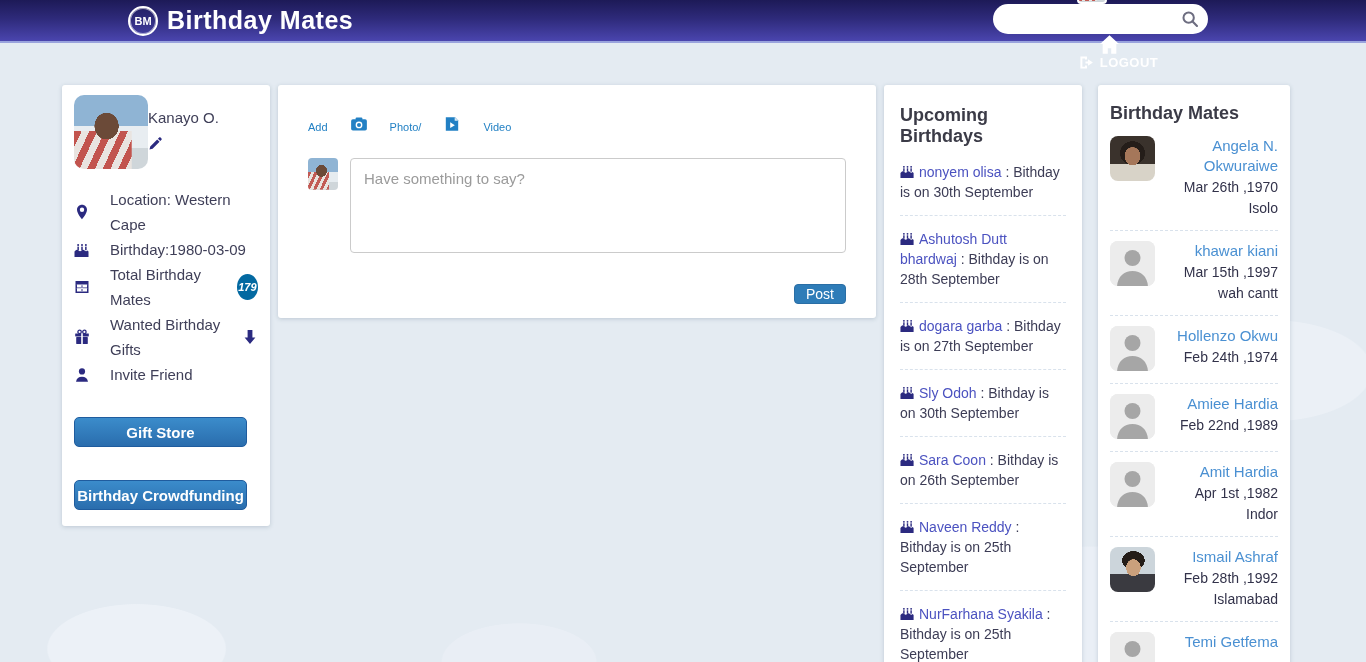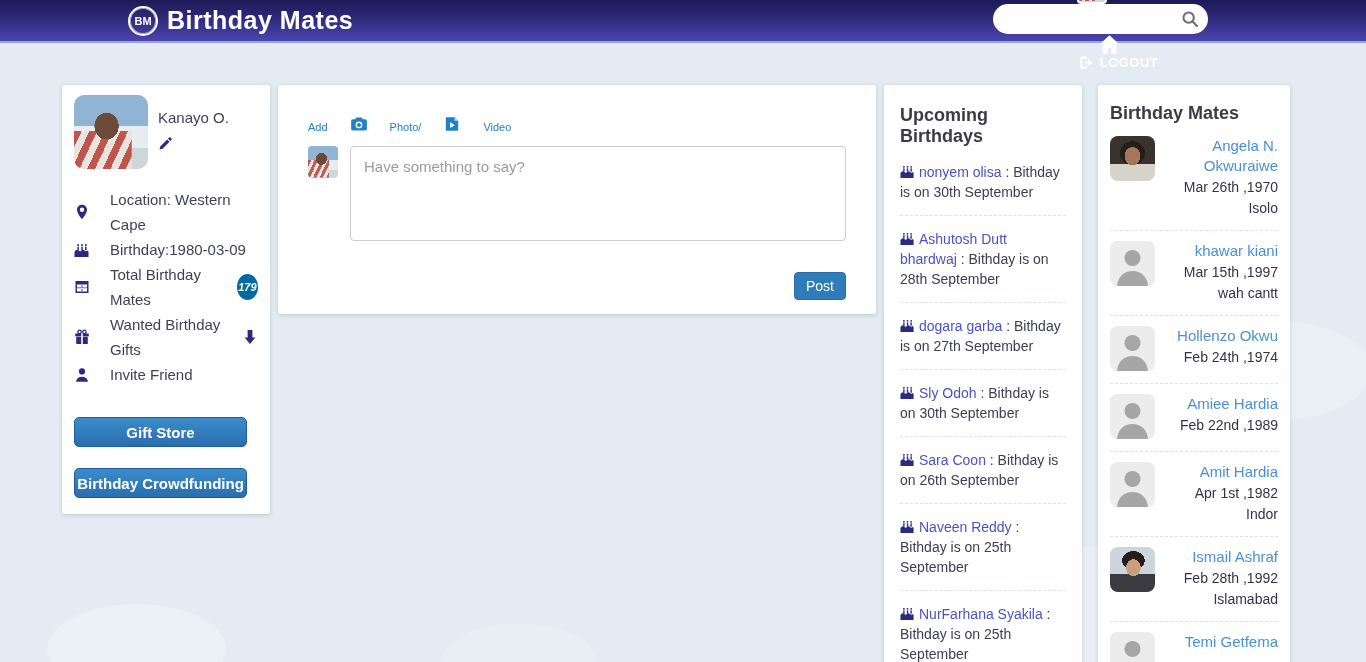--- a/index.html
+++ b/index.html
@@ -41,62 +41,62 @@
   .logout { display:flex; align-items:center; gap:6px; margin-left:36px; color:#fff;
             font-size:13px; font-weight:bold; letter-spacing:.5px; cursor:pointer; }
   .logout svg { width:15px; height:15px; }
 
   
   .layout { position:relative; z-index:1; display:flex; align-items:flex-start; padding:42px 0 0 62px; }
   .card { background:#fff; border-radius:3px; box-shadow:0 1px 4px rgba(106,126,150,.32); }
 
   
   .profile-card { width:208px; min-height:340px; padding:10px 12px 16px; }
-  .profile-top { display:flex; gap:10px; }
+  .profile-top { display:flex; }
   .profile-photo { width:74px; height:74px; border-radius:10px; flex:none;
     background:
       radial-gradient(20px 22px at 44% 42%, #6b4a38 60%, transparent 61%),
       repeating-linear-gradient(115deg,#c2544e 0 7px,#e9e4e0 7px 14px),
       linear-gradient(180deg,#8fb4d4 0 42%, #e8edf1 42% 72%, #cfd6da 72%);
     background-size:100% 100%, 78% 52%, 100% 100%;
     background-position:0 0, 0 100%, 0 0; background-repeat:no-repeat; }
   .profile-name { font-size:15px; color:#3f3f58; padding-top:14px; }
   .edit-icon { width:15px; height:15px; color:#2b2a80; margin-top:10px; cursor:pointer; }
   .profile-rows { margin-top:18px; color:#3f3f58; font-size:15px; }
   .prow { display:flex; align-items:center; gap:20px; line-height:25px; }
   .prow svg { width:16px; height:16px; color:#2b2a80; flex:none; }
   .badge { margin-left:auto; width:27px; height:26px; border-radius:50%; background:#0369a1;
            color:#fff; font-size:11px; font-weight:bold; font-style:italic;
            display:grid; place-items:center; }
   .arrow-down { width:14px; height:14px; color:#1c1c30; margin-left:1px; }
   .side-btn { display:block; width:173px; height:30px; margin-top:30px; color:#fff;
               font-family:"Liberation Sans",sans-serif; font-size:15px; font-weight:bold;
               background:linear-gradient(180deg,#3b8ccb,#2a6dad); border:1px solid #1f5c9e;
               border-radius:5px; cursor:pointer; }
-  .side-btn + .side-btn { margin-top:21px; }
+  .side-btn + .side-btn { margin-top:33px; }
 
   
   .composer-card { width:598px; margin-left:8px; padding:30px 30px 14px; }
   .add-row { display:flex; align-items:flex-end; gap:22px; color:#2280c4; font-size:11px; }
   .add-row svg { width:18px; height:18px; }
   .add-row .lbl { cursor:pointer; }
-  .compose-row { margin-top:13px; display:flex; gap:12px; }
+  .compose-row { margin-top:25px; display:flex; gap:12px; }
   .compose-avatar { width:30px; height:32px; border-radius:4px; flex:none;
     background:
       radial-gradient(9px 10px at 45% 40%, #6b4a38 60%, transparent 61%),
       repeating-linear-gradient(115deg,#c25a54 0 3px,#e8e3df 3px 6px),
       linear-gradient(180deg,#8fb4d4 0 45%, #e6ecf0 45% 75%, #cfd6da 75%);
     background-size:100% 100%, 70% 55%, 100% 100%;
     background-position:0 0, 0 100%, 0 0; background-repeat:no-repeat; }
   .compose-row textarea { flex:1; height:95px; border:1px solid #cbcbcb; border-radius:4px;
     padding:11px 13px; font-family:"Liberation Sans",sans-serif; font-size:15px; color:#444;
     resize:none; outline:none; }
   .compose-row textarea::placeholder { color:#9b9b9b; }
   .post-row { display:flex; justify-content:flex-end; margin-top:31px; }
-  .post-btn { width:52px; height:28px; background:#2e7cb8; border:1px solid #2a6ea5; border-radius:4px;
+  .post-btn { width:52px; height:20px; background:#2e7cb8; border:1px solid #2a6ea5; border-radius:4px;
               color:#fff; font-size:14px; font-family:"Liberation Sans",sans-serif; cursor:pointer; }
 
   
   .upcoming-panel { width:198px; margin-left:8px; padding:12px 16px 0; min-height:577px; }
   .panel-title { font-size:18px; font-weight:600; color:#3b3b47; margin:8px 0 2px; }
   .u-list { list-style:none; }
   .u-item { padding:13px 0; border-bottom:1px dashed #d9e2ec; font-size:14px;
             line-height:20px; color:#3c3c55; }
   .u-item:last-child { border-bottom:none; }
   .u-item svg { width:15px; height:15px; color:#2b2a80; vertical-align:-2px; margin-right:4px; }

